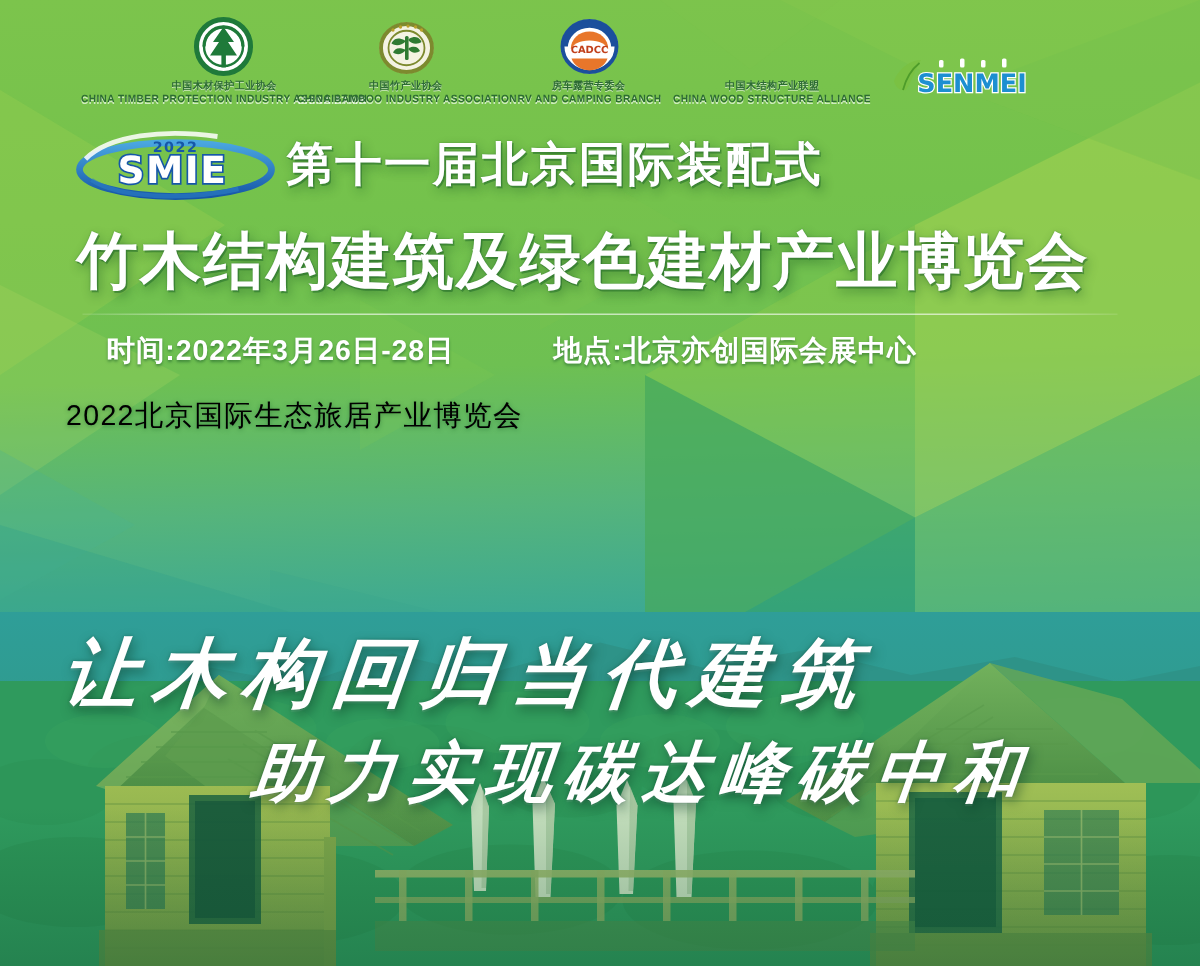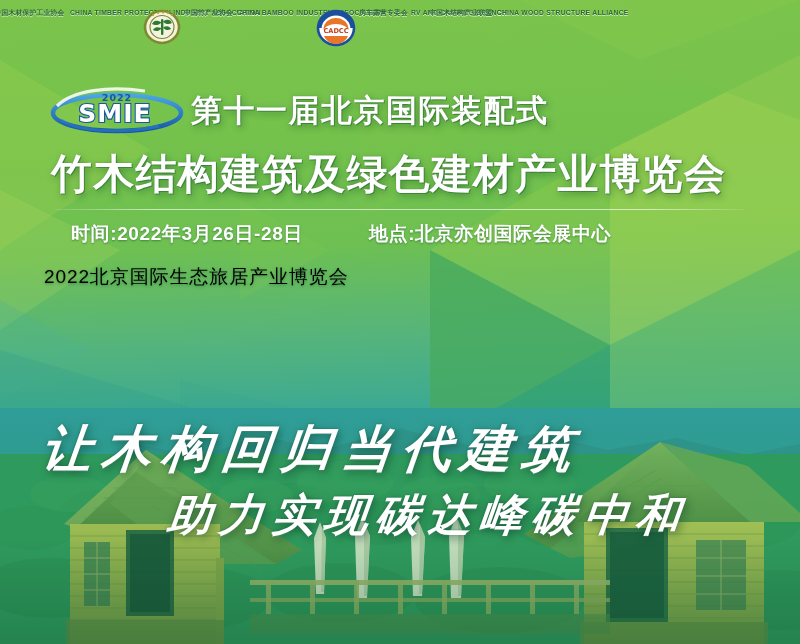--- a/index.html
+++ b/index.html
@@ -103,21 +103,22 @@
     height: 78px;
     display: flex;
     align-items: center;
     justify-content: center;
     gap: 26px;
     z-index: 6;
   }
   .org-logo {
     position: relative;
     display: flex;
-    flex-direction: row;
+    flex-direction: column;
+    align-items: center;
     justify-content: flex-end;
     width: 96px;
     height: 62px;
   }
   .org-logo svg { display:block; }
   .org-cap {
     margin-top: 1px;
     font-size: 7px;
     line-height: 1.05;
     font-weight: 700;
@@ -537,20 +538,35 @@
       </span>
       <span class="org-cap">房车露营专委会</span>
       <span class="org-cap en">RV AND CAMPING BRANCH</span>
     </div>
 
     <div class="org-logo">
       <span class="org-cap">中国木结构产业联盟</span>
       <span class="org-cap en">CHINA WOOD STRUCTURE ALLIANCE</span>
     </div>
 
+    <div class="org-logo" style="width:110px;">
+      <span>
+        <svg width="104" height="36" viewBox="0 0 104 36">
+          <path d="M4 20 C8 10 16 6 22 6 C18 12 16 20 12 26 C8 27 5 24 4 20 Z" fill="#7ac143"></path>
+          <path d="M10 26 C12 18 16 12 21 8" stroke="#4e9c2a" stroke-width="1.2" fill="none"></path>
+          <g fill="#ffffff">
+            <rect x="34" y="6" width="3" height="5" rx="1"></rect>
+            <rect x="48" y="5" width="3" height="6" rx="1"></rect>
+            <rect x="62" y="6" width="3" height="5" rx="1"></rect>
+            <rect x="76" y="5" width="3" height="6" rx="1"></rect>
+          </g>
+          <text x="56" y="27" font-family="DejaVu Sans, sans-serif" font-size="17" font-weight="bold" fill="#1d8fd1" text-anchor="middle" stroke="#ffffff" stroke-width="1.6" paint-order="stroke">SENMEI</text>
+        </svg>
+      </span>
+    </div>
   </div>
 
   <div class="title-block">
     <div class="title-row1">
       <span class="smie-logo">
         <svg viewBox="0 0 136 48">
           <defs>
             <linearGradient id="smieBlue" x1="0" y1="0" x2="0" y2="1">
               <stop offset="0" stop-color="#4aa7e0"></stop>
                 <stop offset="1" stop-color="#1657a8"></stop>

